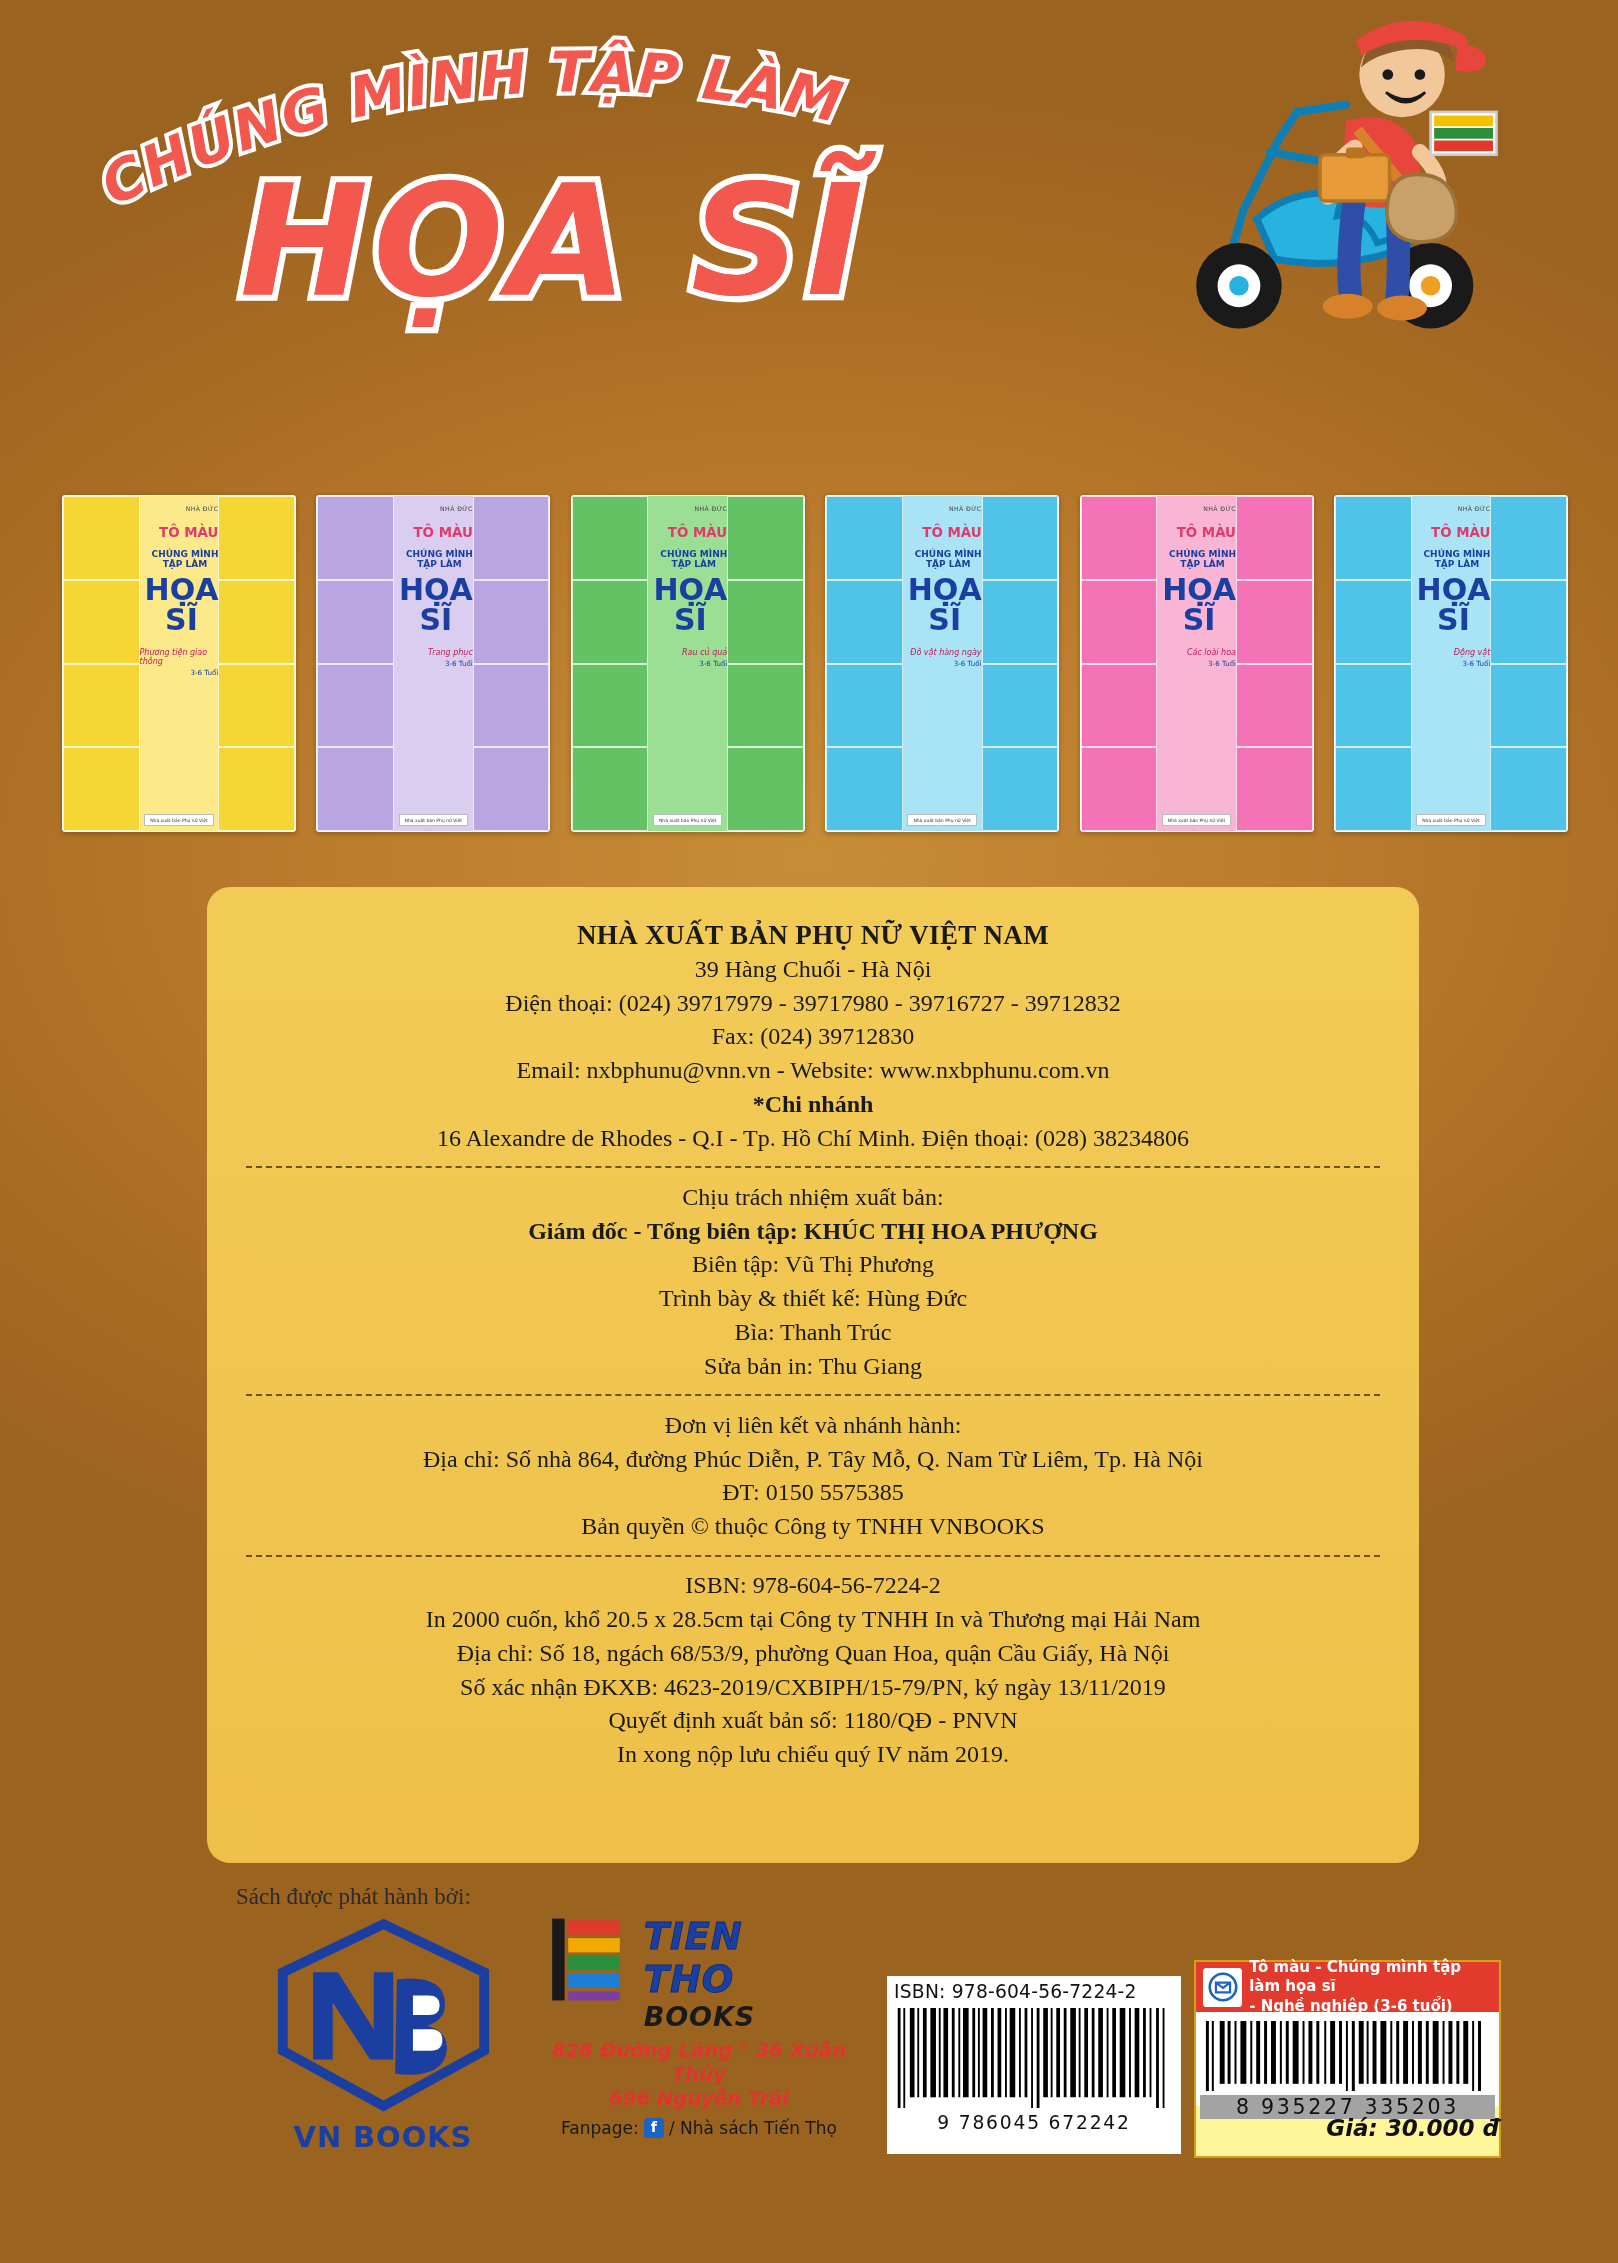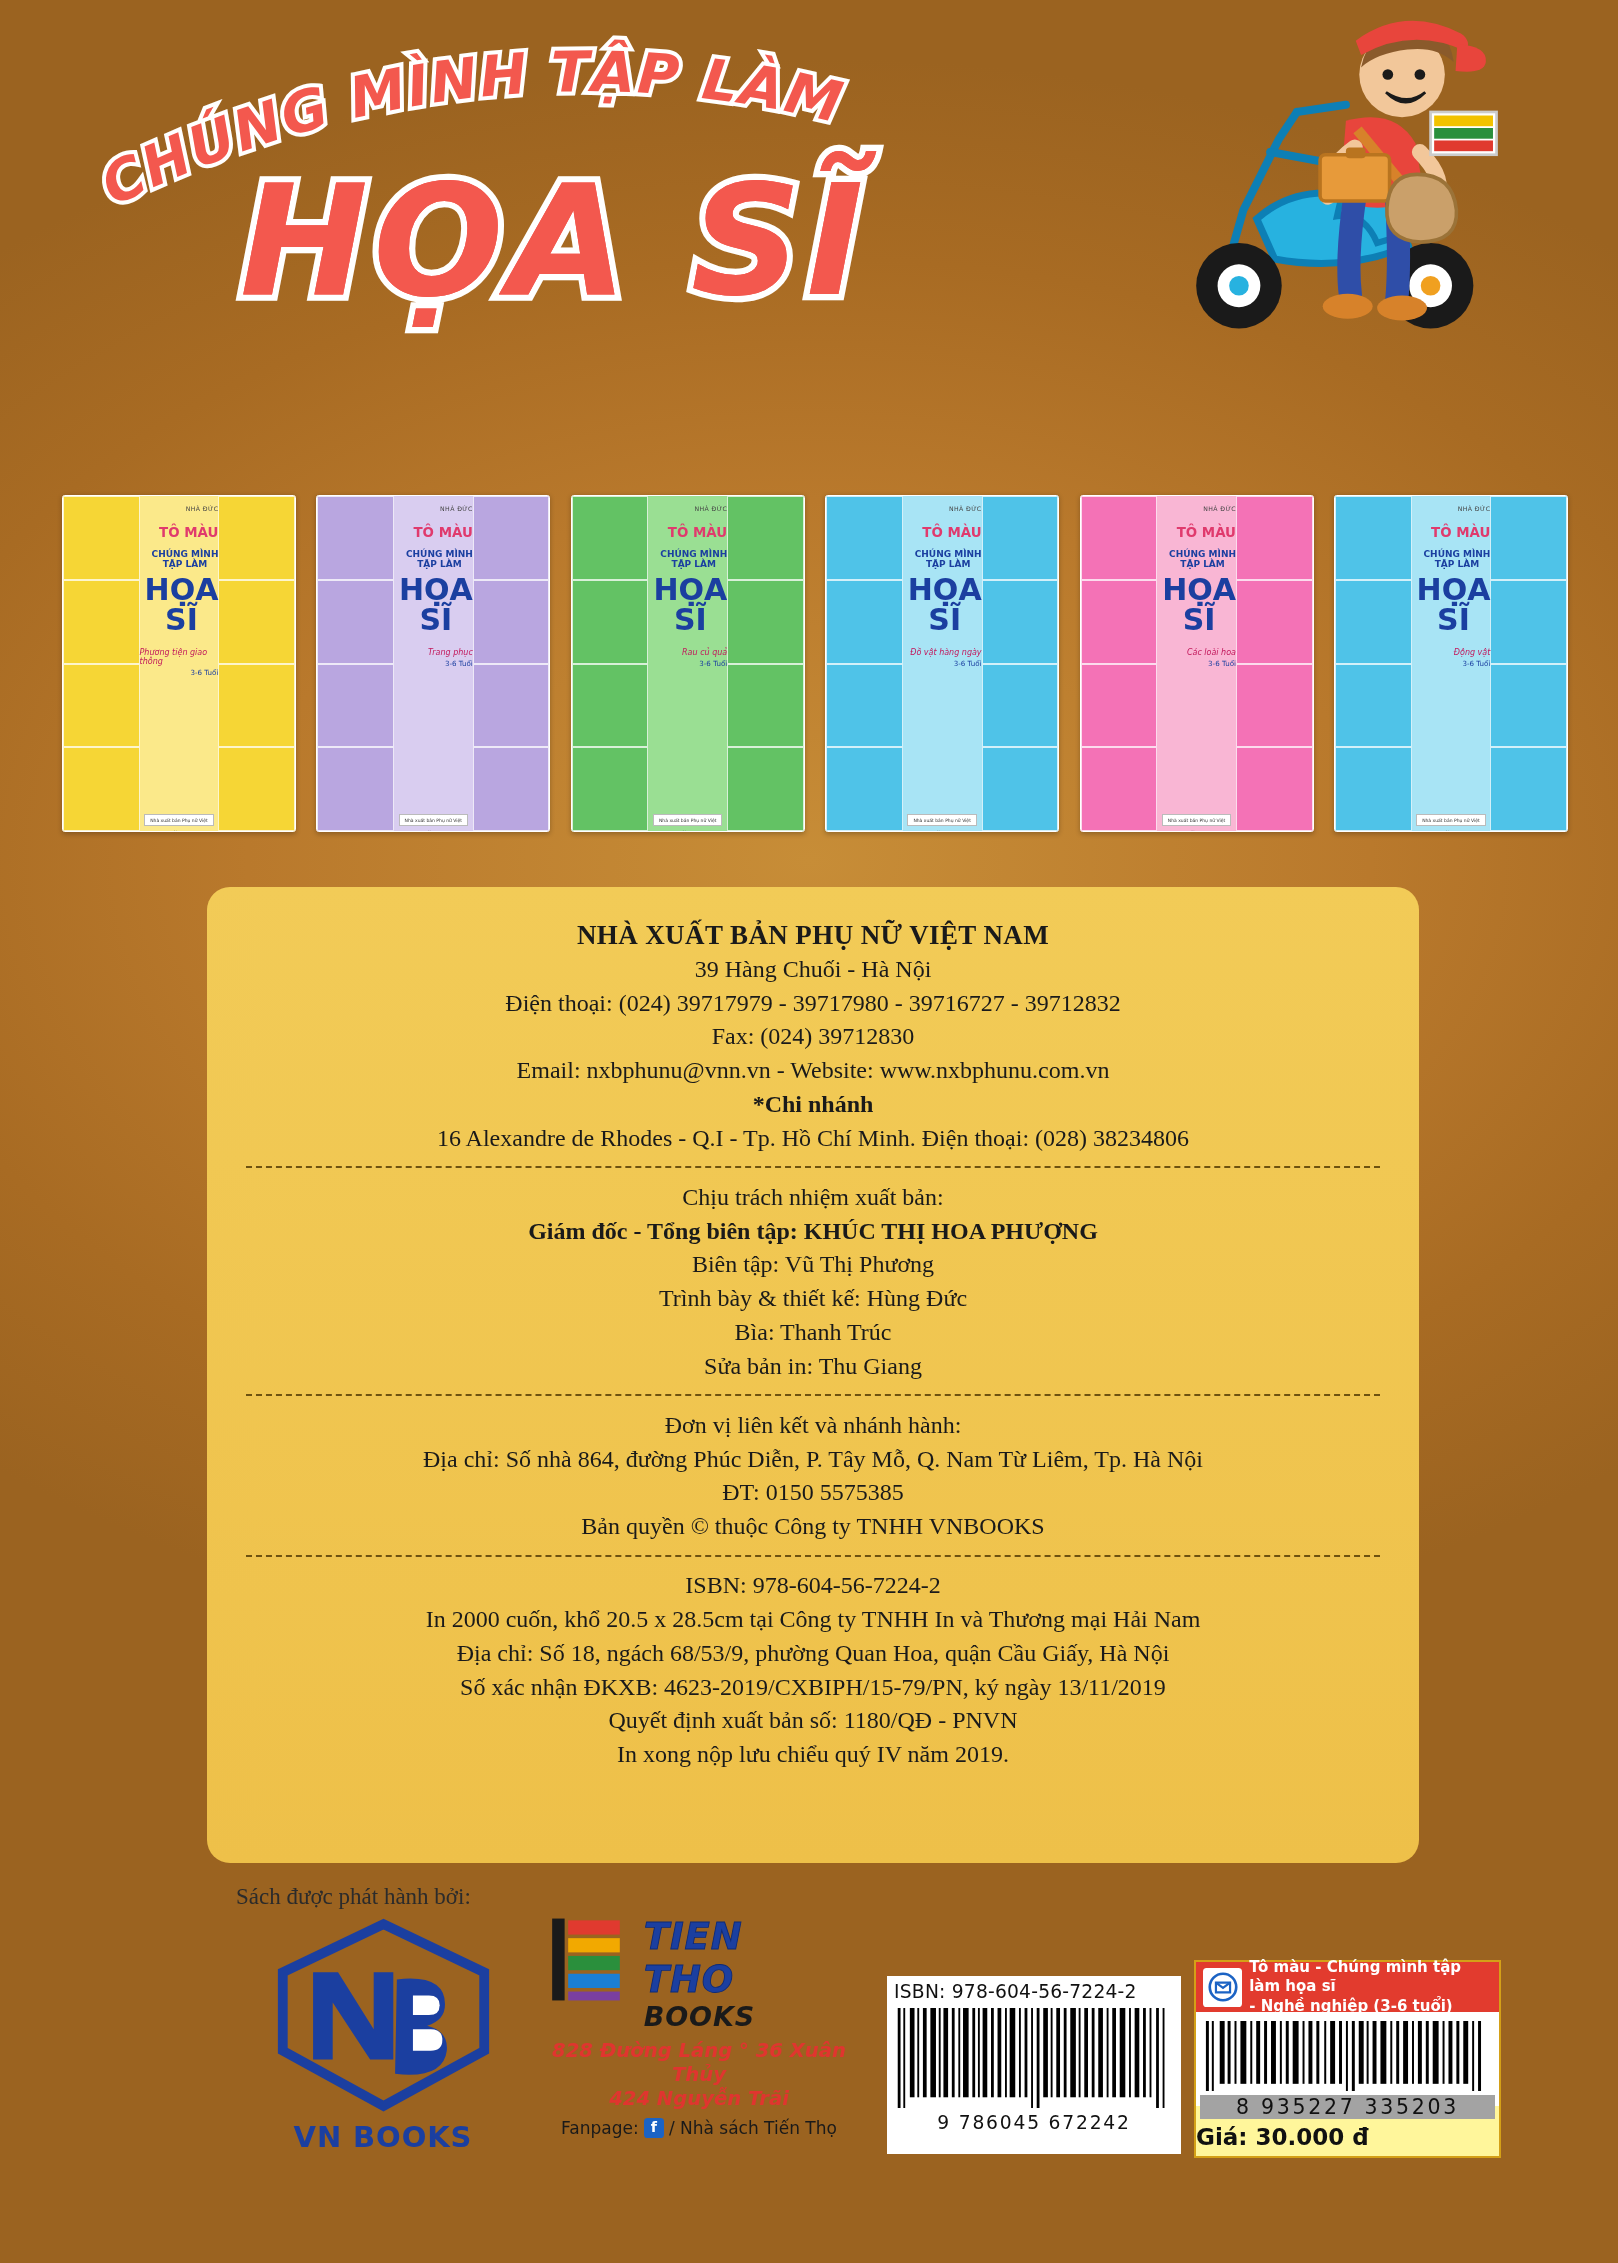--- a/index.html
+++ b/index.html
@@ -183,21 +183,21 @@
   #price-box .redbar .txt {
     font-family: "DejaVu Sans", sans-serif; font-size: 15px; line-height: 19.6px; font-weight: bold;
   }
   #price-box .white { background: #fff; height: 94px; padding: 3.6px; }
   #price-box .digits {
     font-family: "DejaVu Sans", sans-serif; font-size: 20.5px; color: #111; letter-spacing: 2.7px;
     text-align: center; background: #a3a3a3;
   }
   #price-box .price {
     font-family: "DejaVu Sans", sans-serif; font-weight: bold; font-size: 23px; color: #111;
-    text-align: left; margin-top: 18px;
+    text-align: right; margin-top: 9px; font-style: italic;
   }
   .logo-sq {
     width: 39px; height: 39px; background: #fff; border-radius: 3.6px; flex: none;
     display: flex; align-items: center; justify-content: center;
   }
 </style>
 </head>
 <body>
 
 <div id="title-block">
@@ -465,21 +465,21 @@
         <rect x="18" y="66" width="58" height="16" fill="#1b7fd4"></rect>
         <rect x="18" y="86" width="58" height="10" fill="#7a3fa0"></rect>
       </svg>
       <div>
         <div class="tt-word">TIEN THO</div>
         <div class="tt-books">BOOKS</div>
       </div>
     </div>
     <div class="tt-addr" style="margin-top:7.1px;">
       <div>828 Đường Láng ° 36 Xuân Thủy</div>
-      <div>424 Nguyễn Trãi</div>
+      <div>696 Nguyễn Trãi</div>
     </div>
     <div style="display:flex;align-items:center;justify-content:center;gap:5.3px;margin-top:7.1px;">
       <span class="tt-fan">Fanpage:</span>
       <span style="display:inline-block;width:19.6px;height:19.6px;background:#1b63c4;color:#fff;border-radius:3.6px;font-family:'DejaVu Sans',sans-serif;font-weight:bold;font-size:14.3px;line-height:19.6px;text-align:center;">f</span>
       <span class="tt-fan">/ Nhà sách Tiến Thọ</span>
     </div>
   </div>
 
   <div id="barcode-left">
     <div class="isbn-txt">ISBN: 978-604-56-7224-2</div>

